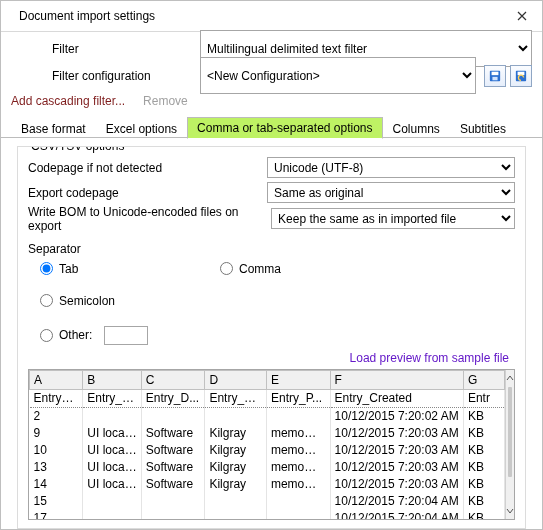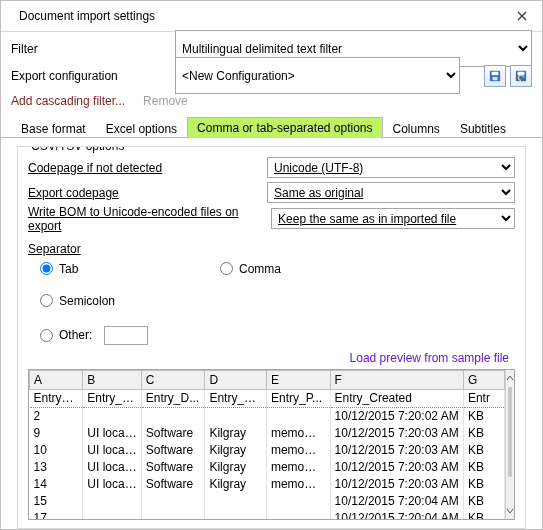--- a/index.html
+++ b/index.html
@@ -40,22 +40,23 @@
 
   .form-area {
     padding: 6px 10px 8px 10px;
     display: flex;
     flex-direction: column;
     gap: 6px;
   }
   .form-row {
     display: flex;
     align-items: center;
-    gap: 24px;
+    gap: 8px;
     height: 21px;
+    margin-left: 41px;
   }
   .form-label {
     width: 140px;
     font-size: 12px;
   }
   select.form-control {
     flex: 1 1 auto;
     height: 37px;
     font-family: inherit;
     font-size: 12px;
@@ -132,21 +133,20 @@
     position: absolute;
     top: -8px; left: 10px;
     background: #fff;
     padding: 0 3px;
     font-size: 12px;
   }
   .gb-row {
     display: flex; align-items: center;
     margin: 2px 0;
     min-height: 21px;
-    text-decoration: underline;
   }
   .gb-label { font-size: 12px; }
   .gb-select {
     width: 248px;
     height: 21px;
     font-family: inherit; font-size: 12px;
     border: 1px solid #a6a6a6;
     background: #fff;
     padding: 0 2px;
     box-sizing: border-box;
@@ -259,21 +259,21 @@
   </div>
 
   <div class="form-area">
     <div class="form-row">
       <span class="form-label">Filter</span>
       <select class="form-control">
         <option>Multilingual delimited text filter</option>
       </select>
     </div>
     <div class="form-row">
-      <span class="form-label">Export configuration</span>
+      <span class="form-label">Filter configuration</span>
       <select class="form-control">
         <option>&lt;New Configuration&gt;</option>
       </select>
       <div class="icon-buttons">
         <div class="icon-btn">
           <svg class="floppy" viewBox="0 0 14 14">
             <rect x="1" y="1" width="12" height="12" fill="#2b6fd0" rx="1"></rect>
             <rect x="3" y="2" width="8" height="4" fill="#fff"></rect>
             <rect x="4" y="8" width="6" height="4" fill="#cfe2ff"></rect>
           </svg>

